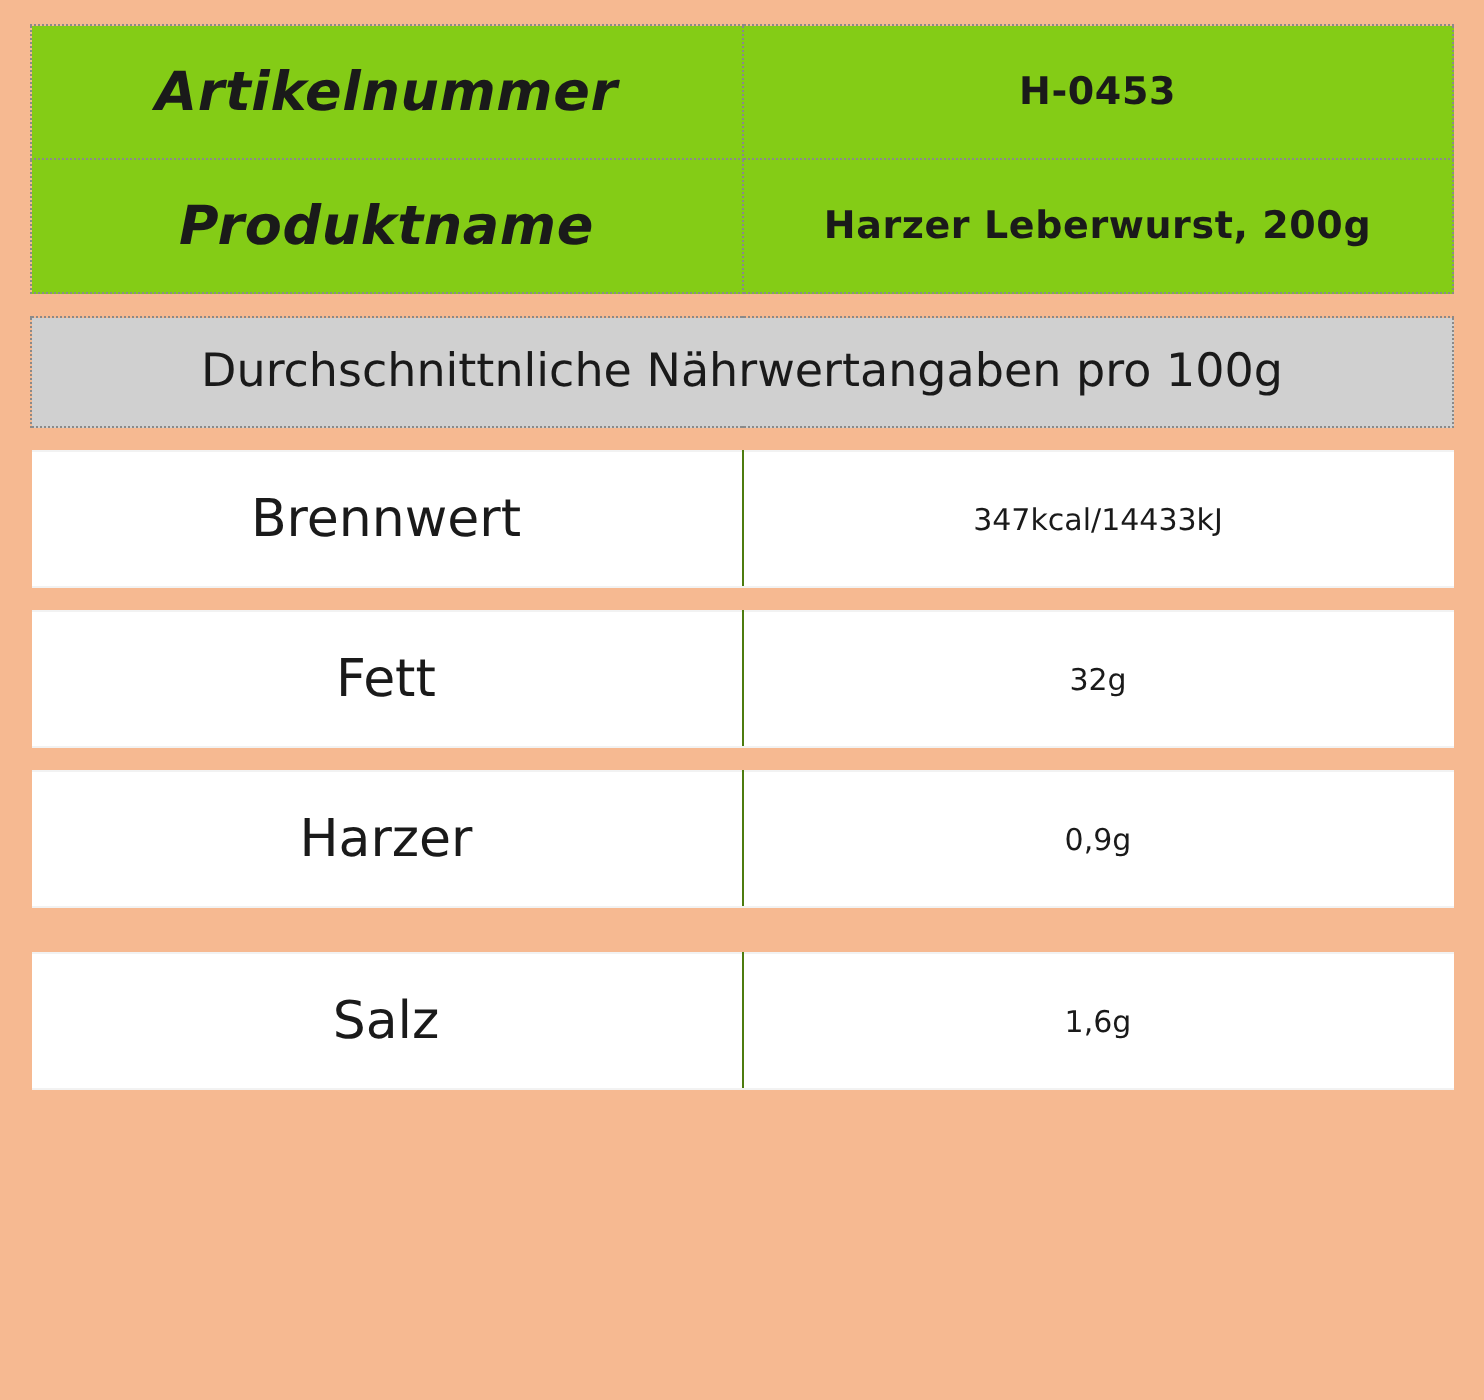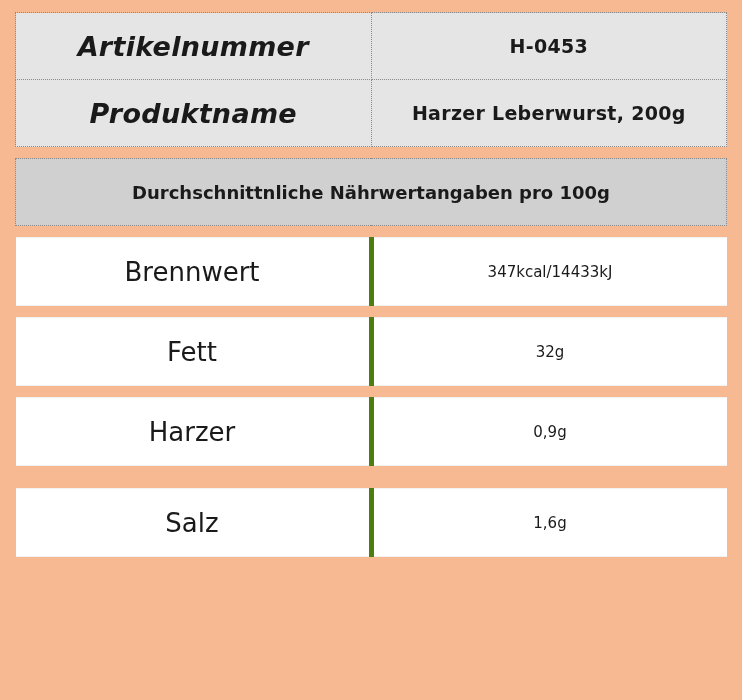--- a/index.html
+++ b/index.html
@@ -33,61 +33,61 @@
   .cell {
     box-sizing: border-box;
     display: flex;
     align-items: center;
     justify-content: center;
     text-align: center;
     color: #1a1a1a;
   }
   
   .row-head td {
-    background: #e5e5e5;
+    background: #84cc16;
     border: 1px dotted #8a8a8a;
   }
   .row-head .cell {
     height: 66px;
     font-size: 27px;
     font-style: italic;
     font-weight: bold;
     letter-spacing: 0.3px;
   }
   .row-head .cell.value {
     font-size: 19px;
     font-style: normal;
     font-weight: bold;
   }
   .banner td {
     background: #d0d0d0;
     border: 1px dotted #8a8a8a;
   }
   .banner .cell {
-    height: 66px;
-    font-size: 18px;
-    font-weight: bold;
+    height: 54px;
+    font-size: 23px;
+    font-weight: normal;
   }
   
   .row-data td {
     background: #ffffff;
     border-left: 0;
     border-right: 0;
     border-top: 1px solid #f2f2f2;
     border-bottom: 1px solid #f2f2f2;
   }
   .row-data .cell {
     height: 67px;
     font-size: 26px;
   }
   .row-data .cell.value {
     font-size: 15px;
   }
   .row-data td.label-col {
-    border-right: 5px solid #4d7c0f;
+    border-right: 1px solid #4d7c0f;
   }
   .spacer td {
     height: 11px;
     background: #f6b991;
     border: 0;
   }
   .top-gap {
     height: 12px;
   }
   .col-label { width: 50%; }

